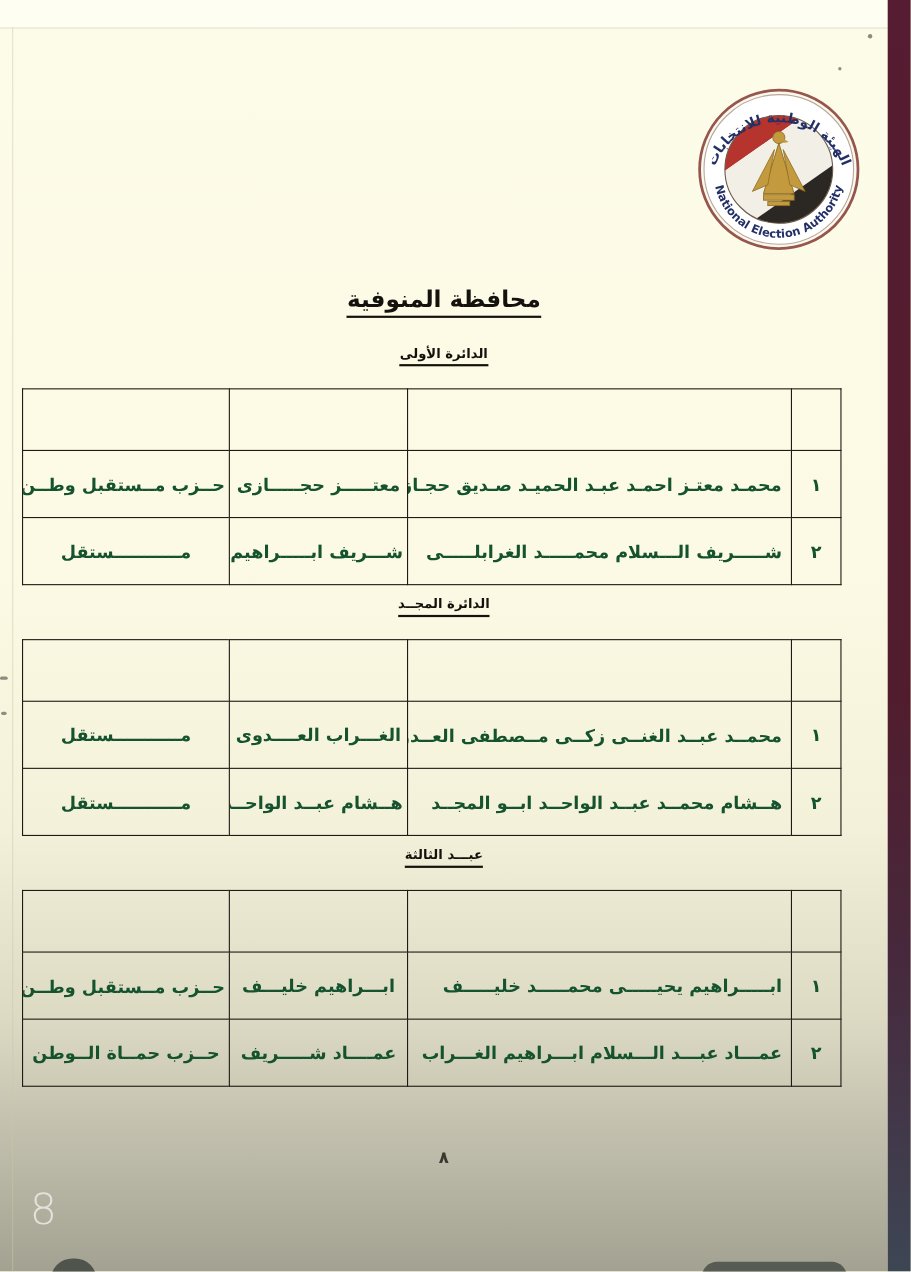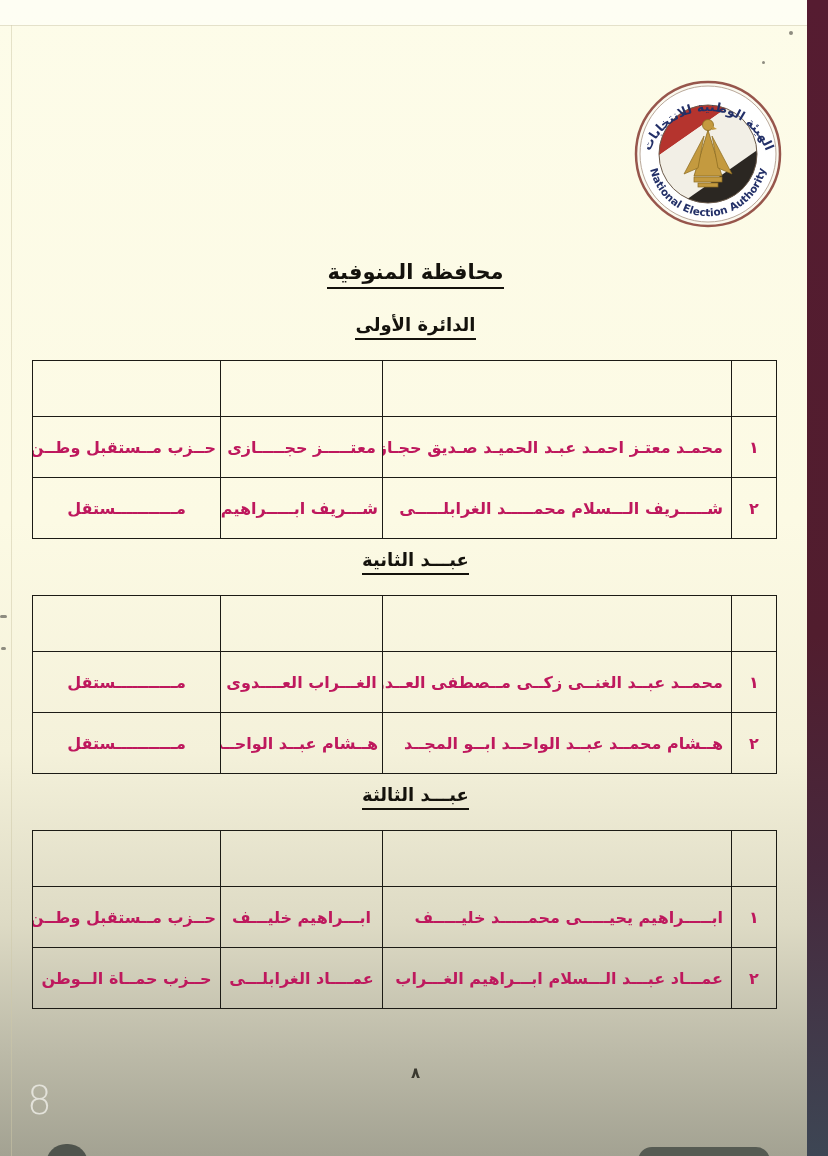--- a/index.html
+++ b/index.html
@@ -32,41 +32,41 @@
   }
 
   
   .speck{position:absolute;background:#8e8c80;border-radius:50%;}
 
   
   .logo{position:absolute;top:80px;left:626px;width:164px;height:148px;}
 
   
   .doc{
-    position:absolute;top:260px;left:12px;width:807px;
+    position:absolute;top:260px;left:0;width:807px;
     color:#14120c;direction:rtl;
   }
   .gov-title{
     text-align:center;font-size:21px;font-weight:bold;margin-bottom:25px;
   }
   .title-underline{
     display:inline-block;border-bottom:2px solid #14120c;padding-bottom:3px;
   }
   .district{text-align:center;}
   .district-title{
-    font-size:18px;font-weight:bold;margin-bottom:20px;
+    font-size:12px;font-weight:bold;margin-bottom:20px;
   }
   table.cand{
     direction:rtl;border-collapse:collapse;table-layout:fixed;
     width:744px;margin:0 auto 10px 21px;margin-right:42px;
     background:transparent;
   }
   table.cand td,table.cand th{
     border:1.5px solid #1c1b15;vertical-align:middle;
-    font-weight:bold;color:#be185d;overflow:hidden;white-space:nowrap;
+    font-weight:bold;color:#14532d;overflow:hidden;white-space:nowrap;
   }
   table.cand th{height:53px;font-size:18px;text-align:center;}
   table.cand td{height:58px;font-size:16px;}
   col.c-no{width:45px;}
   col.c-name{width:349px;}
   col.c-alias{width:162px;}
   col.c-party{width:188px;}
   td.no-cell{text-align:center;font-size:15px;}
   td.name-cell{text-align:right;padding:0 8px;}
   td.alias-cell{text-align:center;padding:0 4px;}
@@ -173,21 +173,21 @@
                 <td class="no-cell">٢</td>
                 <td class="name-cell">شـــــريف الـــسلام محمـــــد الغرابلـــــى</td>
                 <td class="alias-cell">شـــريف ابـــــراهيم</td>
                 <td class="party-cell">مـــــــــــستقل</td>
               </tr>
             </tbody>
     </table>
   </div>
         <div class="district">
     <div class="district-title">
-      <span class="title-underline">عبـــد الثانية</span>
+      <span class="title-underline">الدائرة المجــد</span>
     </div>
     <table class="cand">
       <colgroup>
         <col class="c-no">
               <col class="c-name">
               <col class="c-alias">
               <col class="c-party">
       </colgroup>
       <thead>
         <tr>
@@ -235,21 +235,21 @@
       <tbody>
               <tr>
                 <td class="no-cell">١</td>
                 <td class="name-cell">ابـــــراهيم يحيـــــى محمـــــد خليـــــف</td>
                 <td class="alias-cell">ابـــراهيم خليـــف</td>
                 <td class="party-cell">حــزب مــستقبل وطــن</td>
               </tr>
               <tr>
                 <td class="no-cell">٢</td>
                 <td class="name-cell">عمـــاد عبـــد الـــسلام ابـــراهيم الغـــراب</td>
-                <td class="alias-cell">عمــــاد الغرابلـــى</td>
+                <td class="alias-cell">عمــــاد شـــــريف</td>
                 <td class="party-cell">حــزب حمــاة الــوطن</td>
               </tr>
             </tbody>
     </table>
   </div>
       </div>
 
     <div class="page-number">٨</div>
   </div>
 

